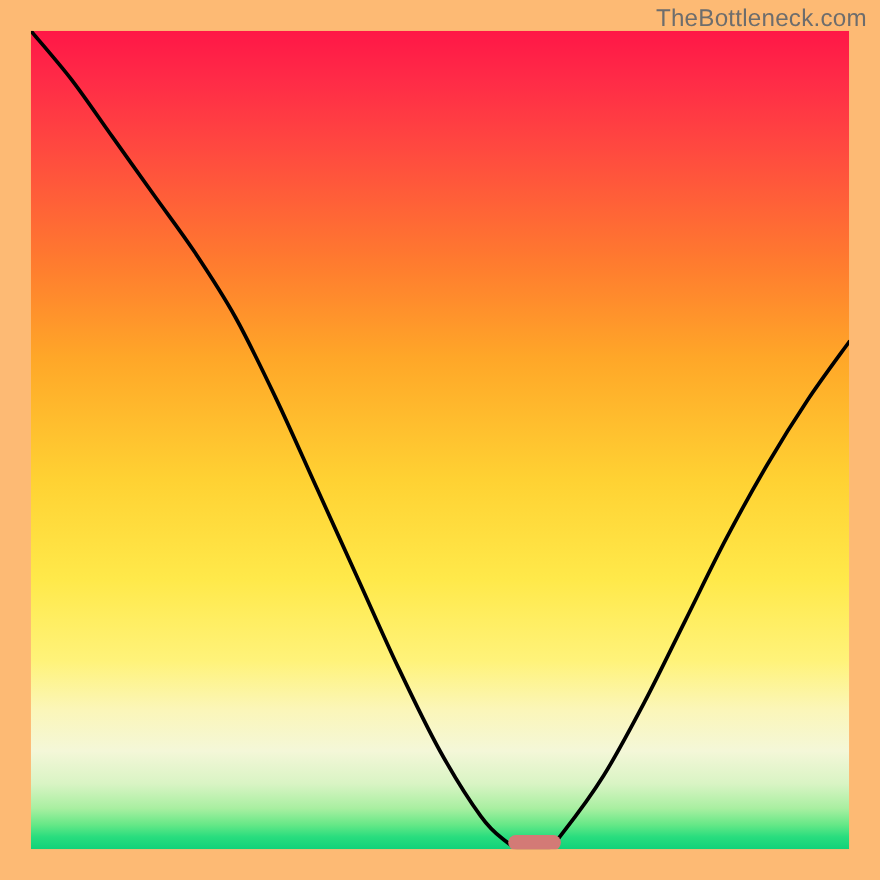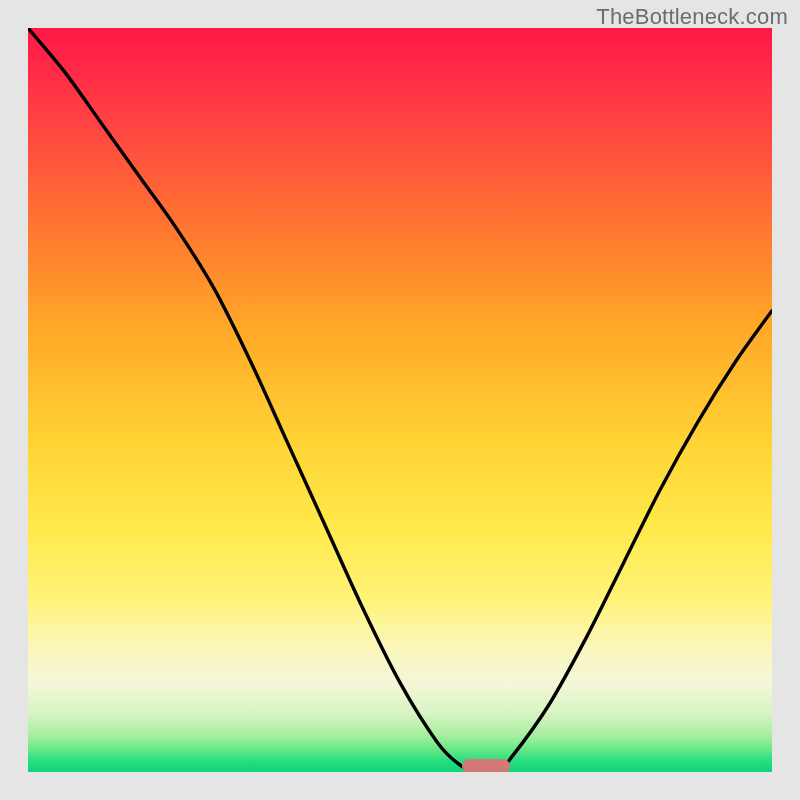--- a/index.html
+++ b/index.html
@@ -8,21 +8,21 @@
     width: 800px;
     height: 800px;
     background: #000;
     font-family: Arial, Helvetica, sans-serif;
     overflow: hidden;
   }
   .frame {
     position: relative;
     width: 800px;
     height: 800px;
-    background: #e5e5e5;
+    background: #fdba74;
   }
   .watermark {
     position: absolute;
     top: 4px;
     right: 12px;
     color: #6d6d6d;
     font-size: 22px;
     font-weight: 500;
     letter-spacing: 0.2px;
     z-index: 10;

